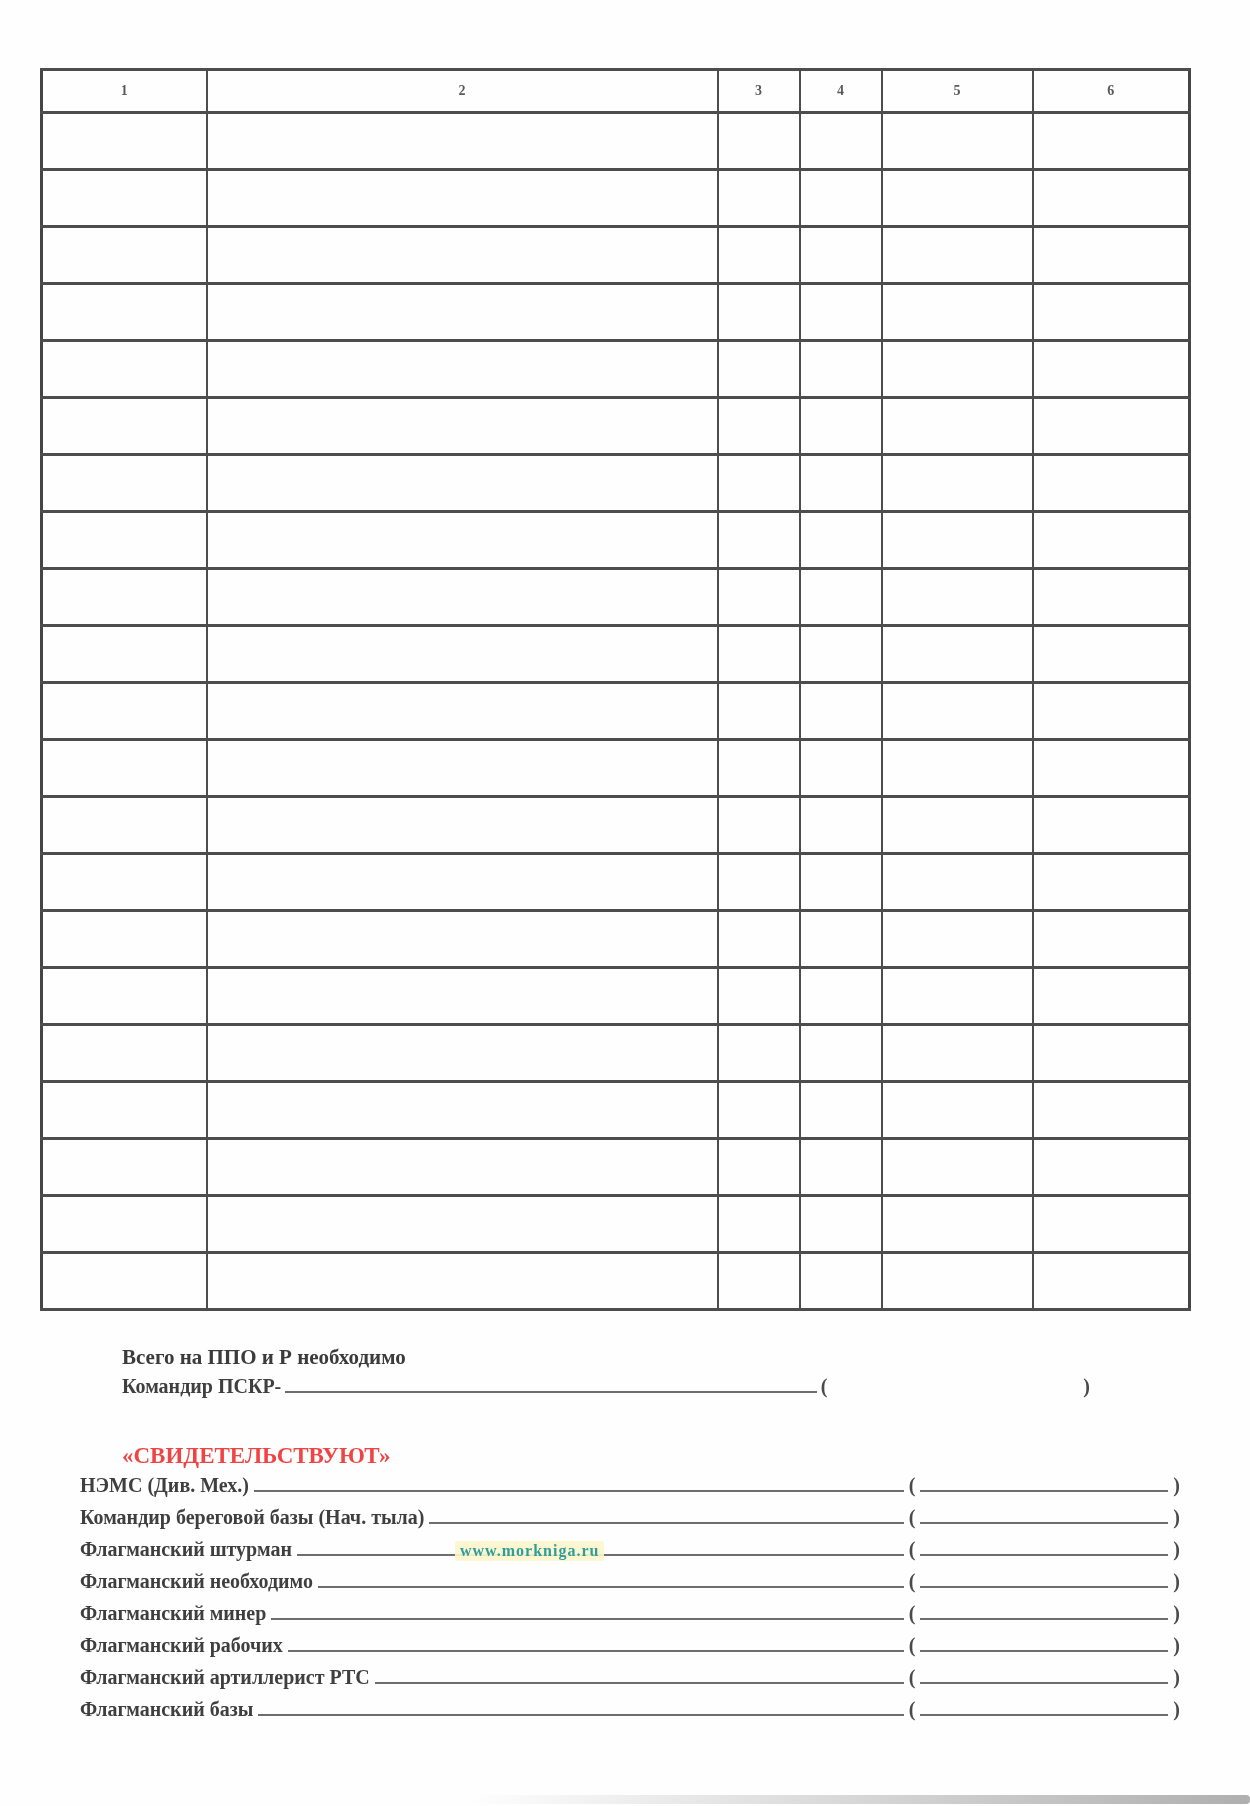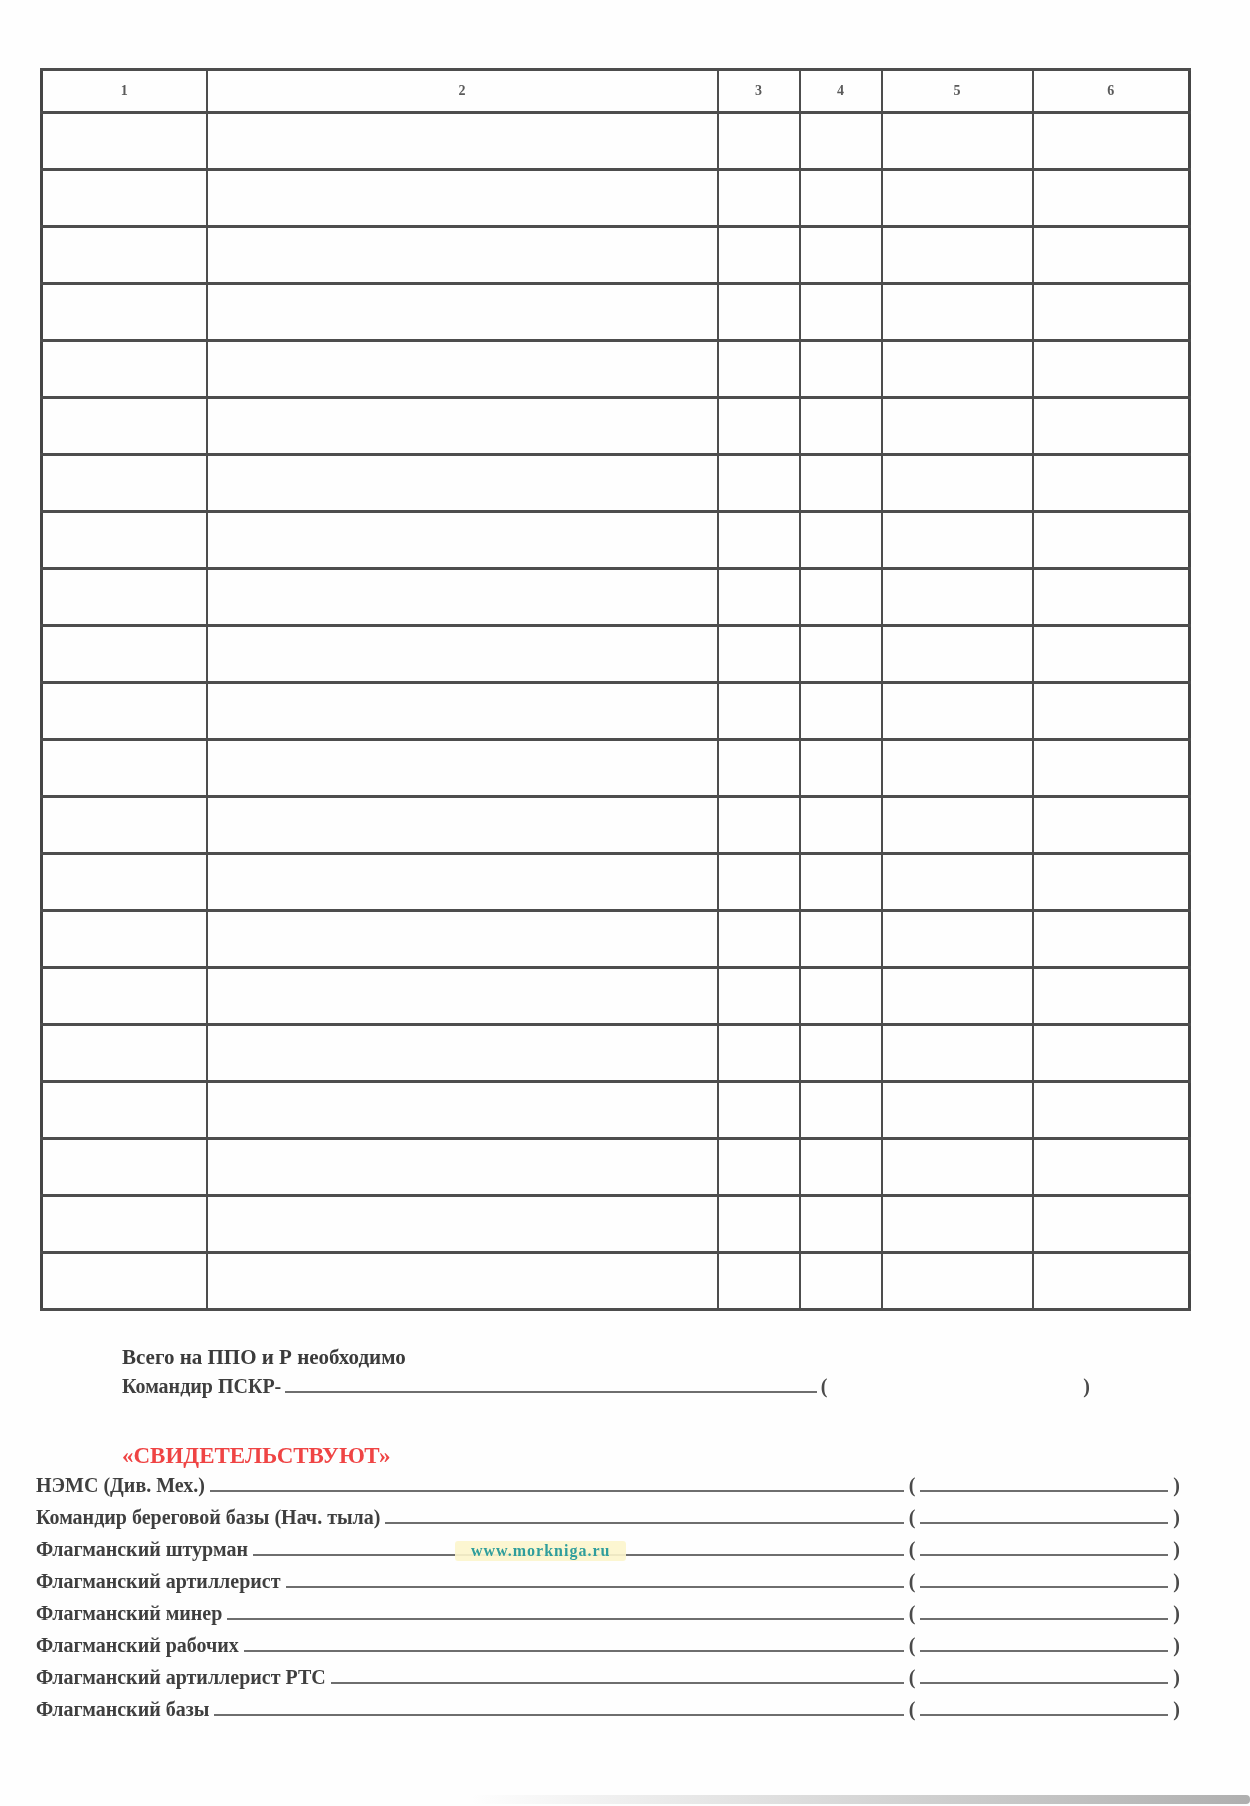--- a/index.html
+++ b/index.html
@@ -55,31 +55,32 @@
   }
 
   .signatures{
     position:absolute;left:36px;top:1474px;width:1144px;
   }
   .sig-row{
     display:flex;align-items:baseline;gap:5px;
     height:32px;
     font-size:20px;font-weight:600;color:#3f3f3f;
     white-space:nowrap;
+    margin-left:44px;
   }
   .sig-row .u2{width:248px;}
   .paren{color:#4a4a4a;}
 
   
   .watermark{
     position:absolute;left:455px;top:1541px;
     font-size:16px;font-weight:700;letter-spacing:1px;
     color:#2f9d9d;
     background:rgba(252,245,204,0.9);
-    padding:1px 16px;border-radius:3px;
+    padding:1px 5px;border-radius:3px;
     text-shadow:0 0 2px rgba(255,250,200,0.9);
     z-index:5;
   }
 
   
   .edge-shadow{
     position:absolute;left:470px;top:1795px;width:780px;height:9px;
     background:linear-gradient(to right, rgba(130,130,130,0), rgba(110,110,110,0.55));
     border-radius:4px;
   }
@@ -309,21 +310,21 @@
       <span class="paren">)</span>
     </div>
       <div class="sig-row">
       <span>Флагманский штурман</span>
       <span class="uline grow"></span>
       <span class="paren">(</span>
       <span class="uline u2"></span>
       <span class="paren">)</span>
     </div>
       <div class="sig-row">
-      <span>Флагманский артиллерист</span>
+      <span>Флагманский необходимо</span>
       <span class="uline grow"></span>
       <span class="paren">(</span>
       <span class="uline u2"></span>
       <span class="paren">)</span>
     </div>
       <div class="sig-row">
       <span>Флагманский минер</span>
       <span class="uline grow"></span>
       <span class="paren">(</span>
       <span class="uline u2"></span>

